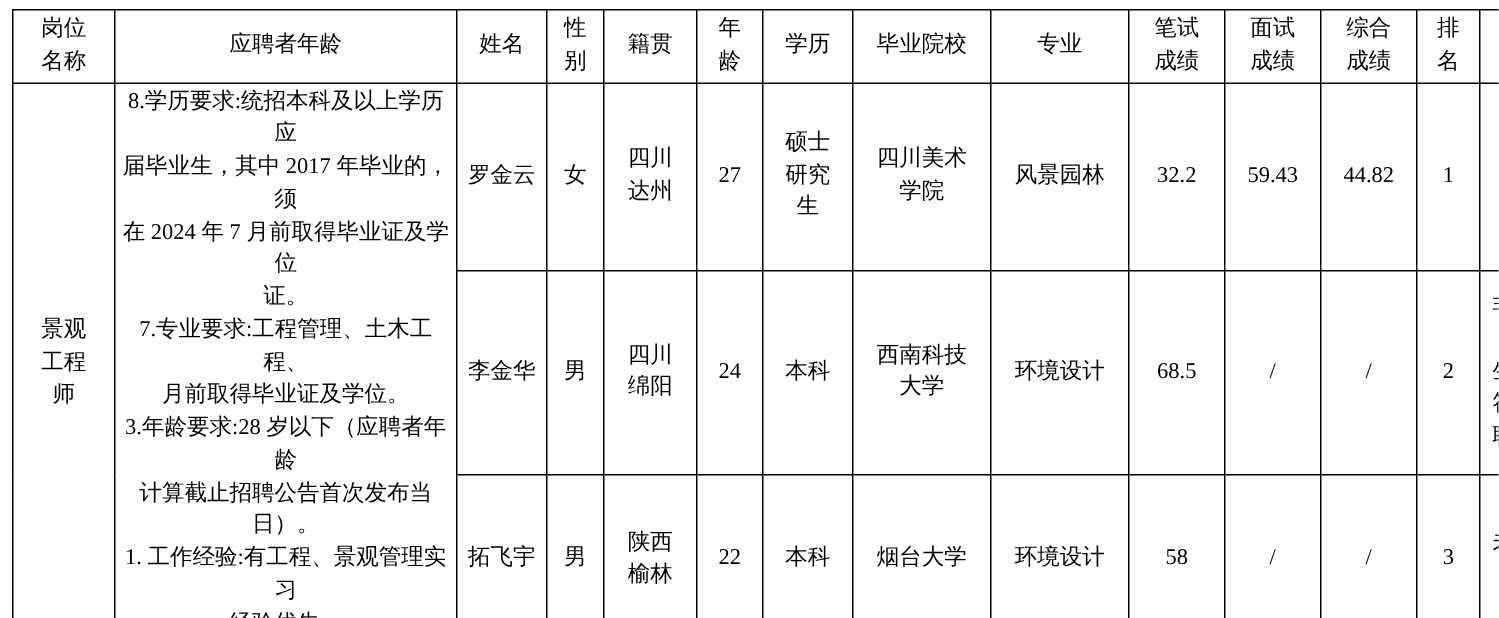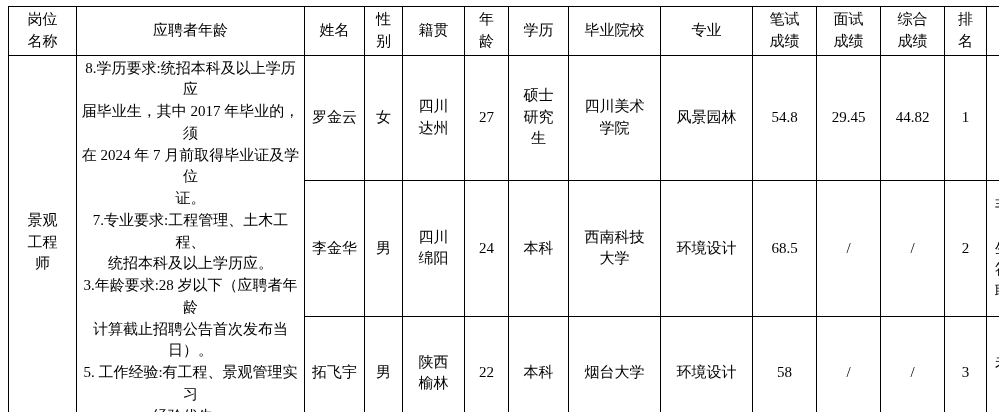--- a/index.html
+++ b/index.html
@@ -116,35 +116,35 @@
     </thead>
     <tbody>
       <tr class="rowh-1">
         <td class="cell-position" rowspan="3">景观<br>工程<br>师</td>
         <td class="cell-req" rowspan="3">
           <p>8.学历要求:统招本科及以上学历应</p>
           <p>届毕业生，其中 2017 年毕业的，须</p>
           <p>在 2024 年 7 月前取得毕业证及学位</p>
           <p>证。</p>
           <p>7.专业要求:工程管理、土木工程、</p>
-          <p>统招本科及以上学历应。</p>
+          <p>月前取得毕业证及学位。</p>
           <p>3.年龄要求:28 岁以下（应聘者年龄</p>
           <p>计算截止招聘公告首次发布当日）。</p>
-          <p>5. 工作经验:有工程、景观管理实习</p>
+          <p>1. 工作经验:有工程、景观管理实习</p>
           <p>经验优先。</p>
         </td>
         <td>罗金云</td>
         <td>女</td>
         <td>四川<br>达州</td>
         <td>27</td>
         <td>硕士<br>研究<br>生</td>
         <td>四川美术<br>学院</td>
         <td>风景园林</td>
-        <td>54.8</td>
-        <td>29.45</td>
+        <td>32.2</td>
+        <td>59.43</td>
         <td>44.82</td>
         <td>1</td>
         <td></td>
       </tr>
       <tr class="rowh-2">
         <td>李金华</td>
         <td>男</td>
         <td>四川<br>绵阳</td>
         <td>24</td>
         <td>本科</td>

